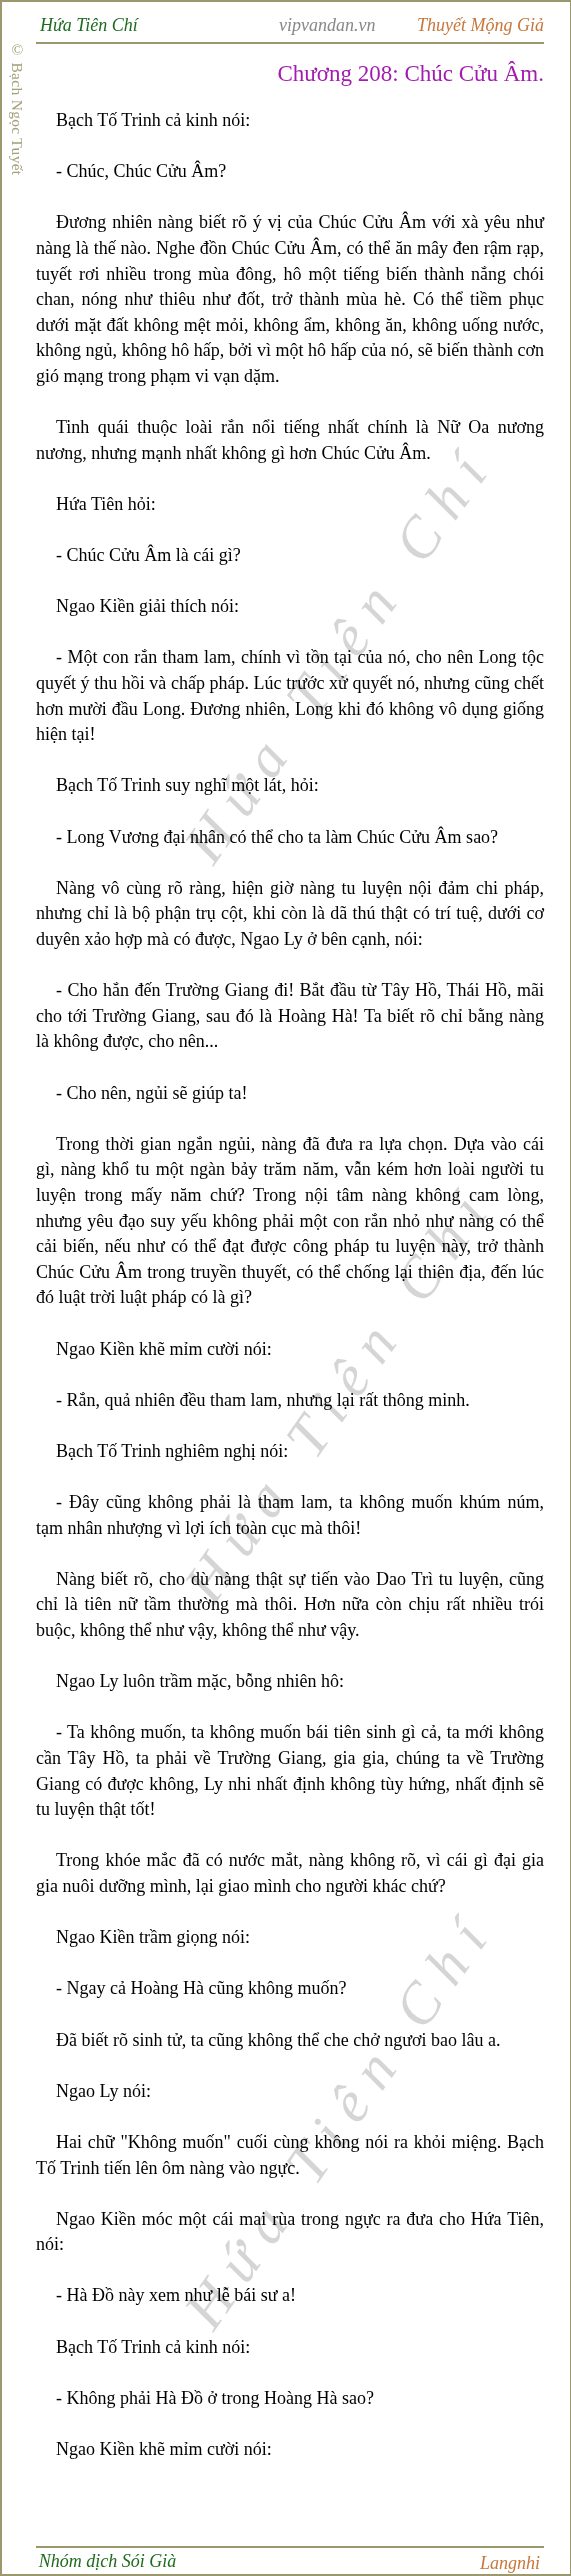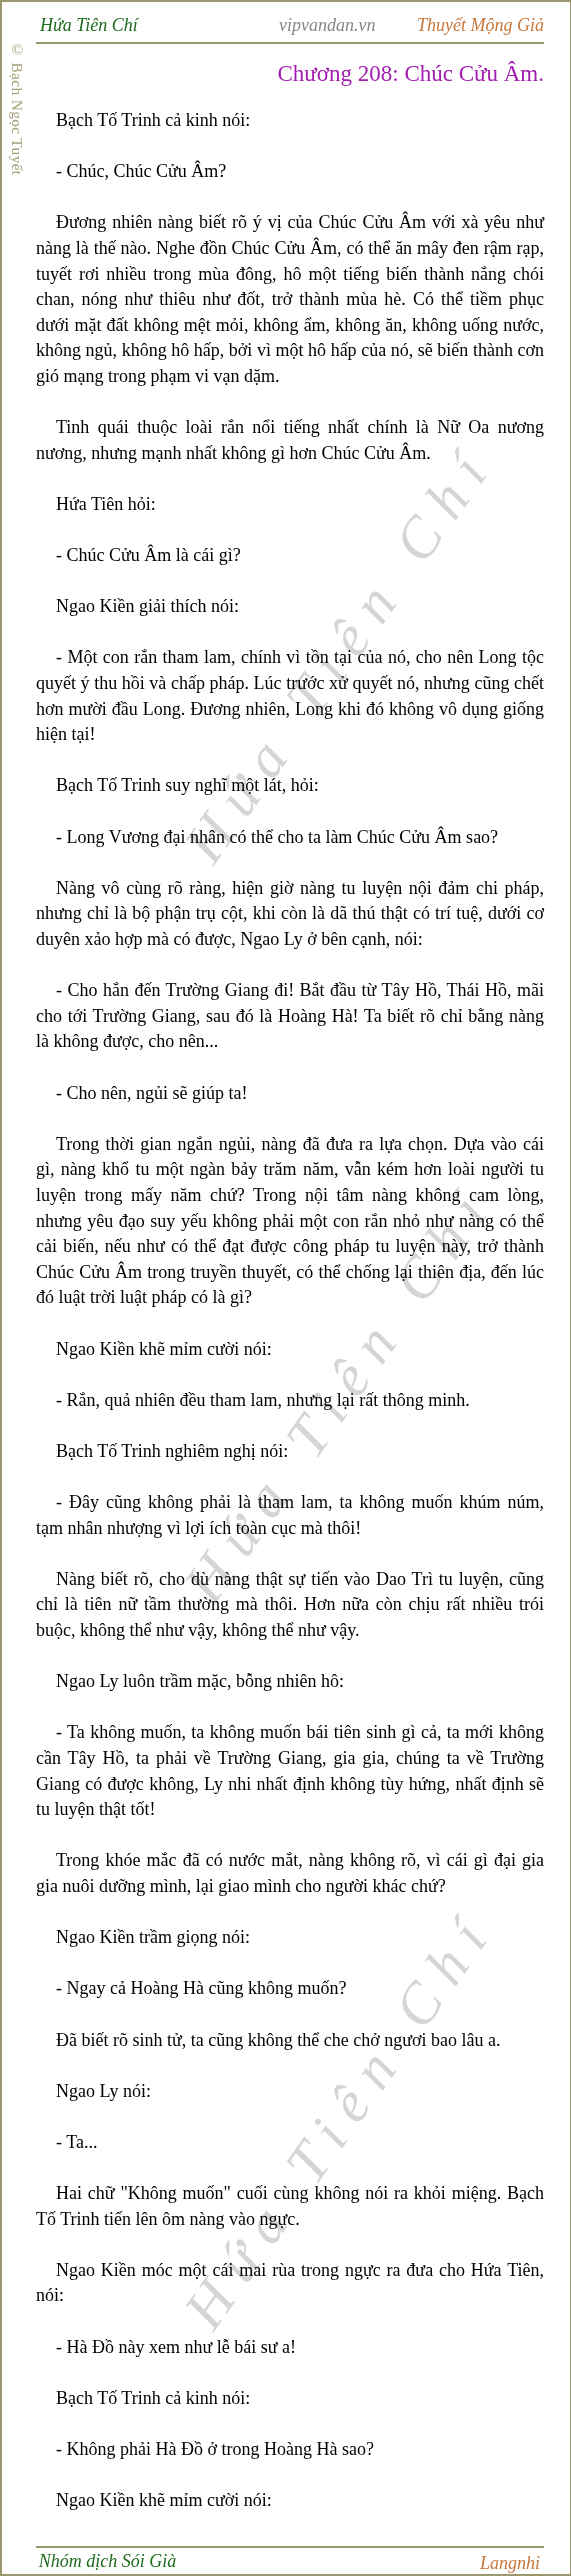--- a/index.html
+++ b/index.html
@@ -82,21 +82,20 @@
     <p>Bạch Tố Trinh nghiêm nghị nói:</p>
     <p>- Đây cũng không phải là tham lam, ta không muốn khúm núm, tạm nhân nhượng vì lợi ích toàn cục mà thôi!</p>
     <p>Nàng biết rõ, cho dù nàng thật sự tiến vào Dao Trì tu luyện, cũng chỉ là tiên nữ tầm thường mà thôi. Hơn nữa còn chịu rất nhiều trói buộc, không thể như vậy, không thể như vậy.</p>
     <p>Ngao Ly luôn trầm mặc, bỗng nhiên hô:</p>
     <p>- Ta không muốn, ta không muốn bái tiên sinh gì cả, ta mới không cần Tây Hồ, ta phải về Trường Giang, gia gia, chúng ta về Trường Giang có được không, Ly nhi nhất định không tùy hứng, nhất định sẽ tu luyện thật tốt!</p>
     <p>Trong khóe mắc đã có nước mắt, nàng không rõ, vì cái gì đại gia gia nuôi dưỡng mình, lại giao mình cho người khác chứ?</p>
     <p>Ngao Kiền trầm giọng nói:</p>
     <p>- Ngay cả Hoàng Hà cũng không muốn?</p>
     <p>Đã biết rõ sinh tử, ta cũng không thể che chở ngươi bao lâu a.</p>
     <p>Ngao Ly nói:</p>
-    <p>- Ta...</p>
     <p>Hai chữ "Không muốn" cuối cùng không nói ra khỏi miệng. Bạch Tố Trinh tiến lên ôm nàng vào ngực.</p>
     <p>Ngao Kiền móc một cái mai rùa trong ngực ra đưa cho Hứa Tiên, nói:</p>
     <p>- Hà Đồ này xem như lễ bái sư a!</p>
     <p>Bạch Tố Trinh cả kinh nói:</p>
     <p>- Không phải Hà Đồ ở trong Hoàng Hà sao?</p>
     <p>Ngao Kiền khẽ mỉm cười nói:</p>
 
   </div>
 
   <div class="footer">

